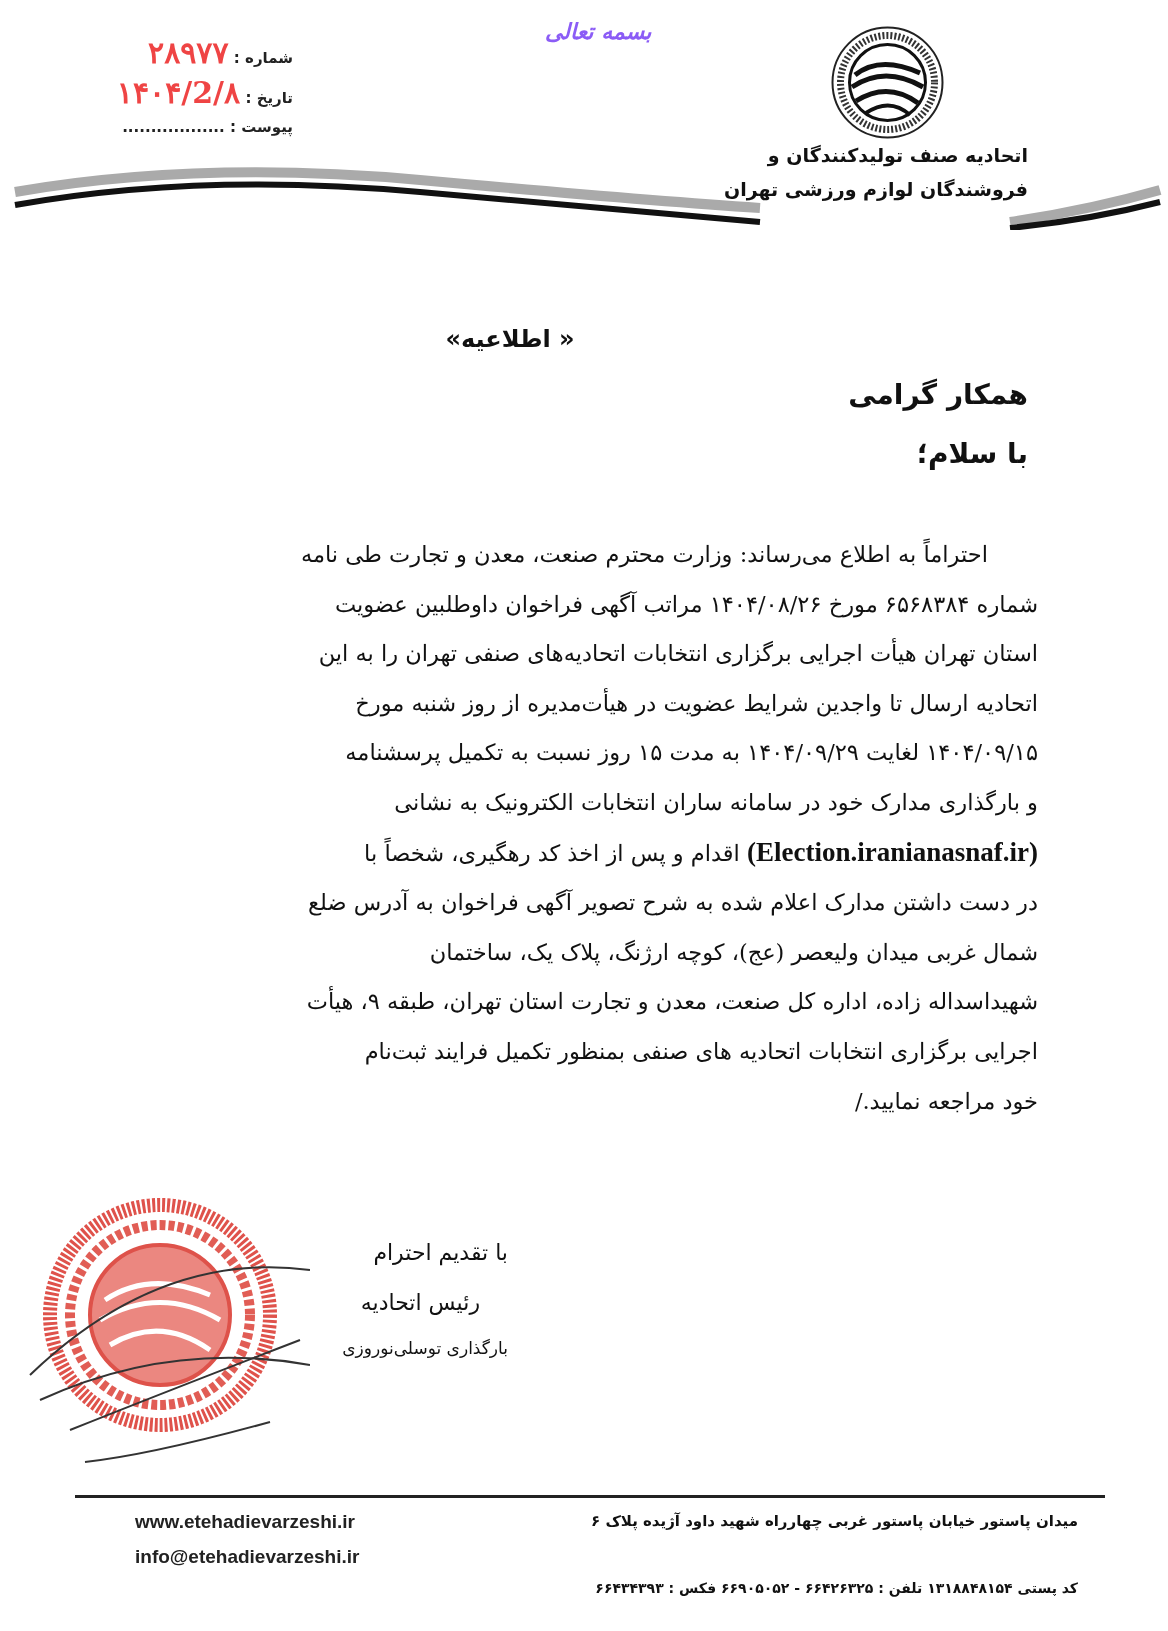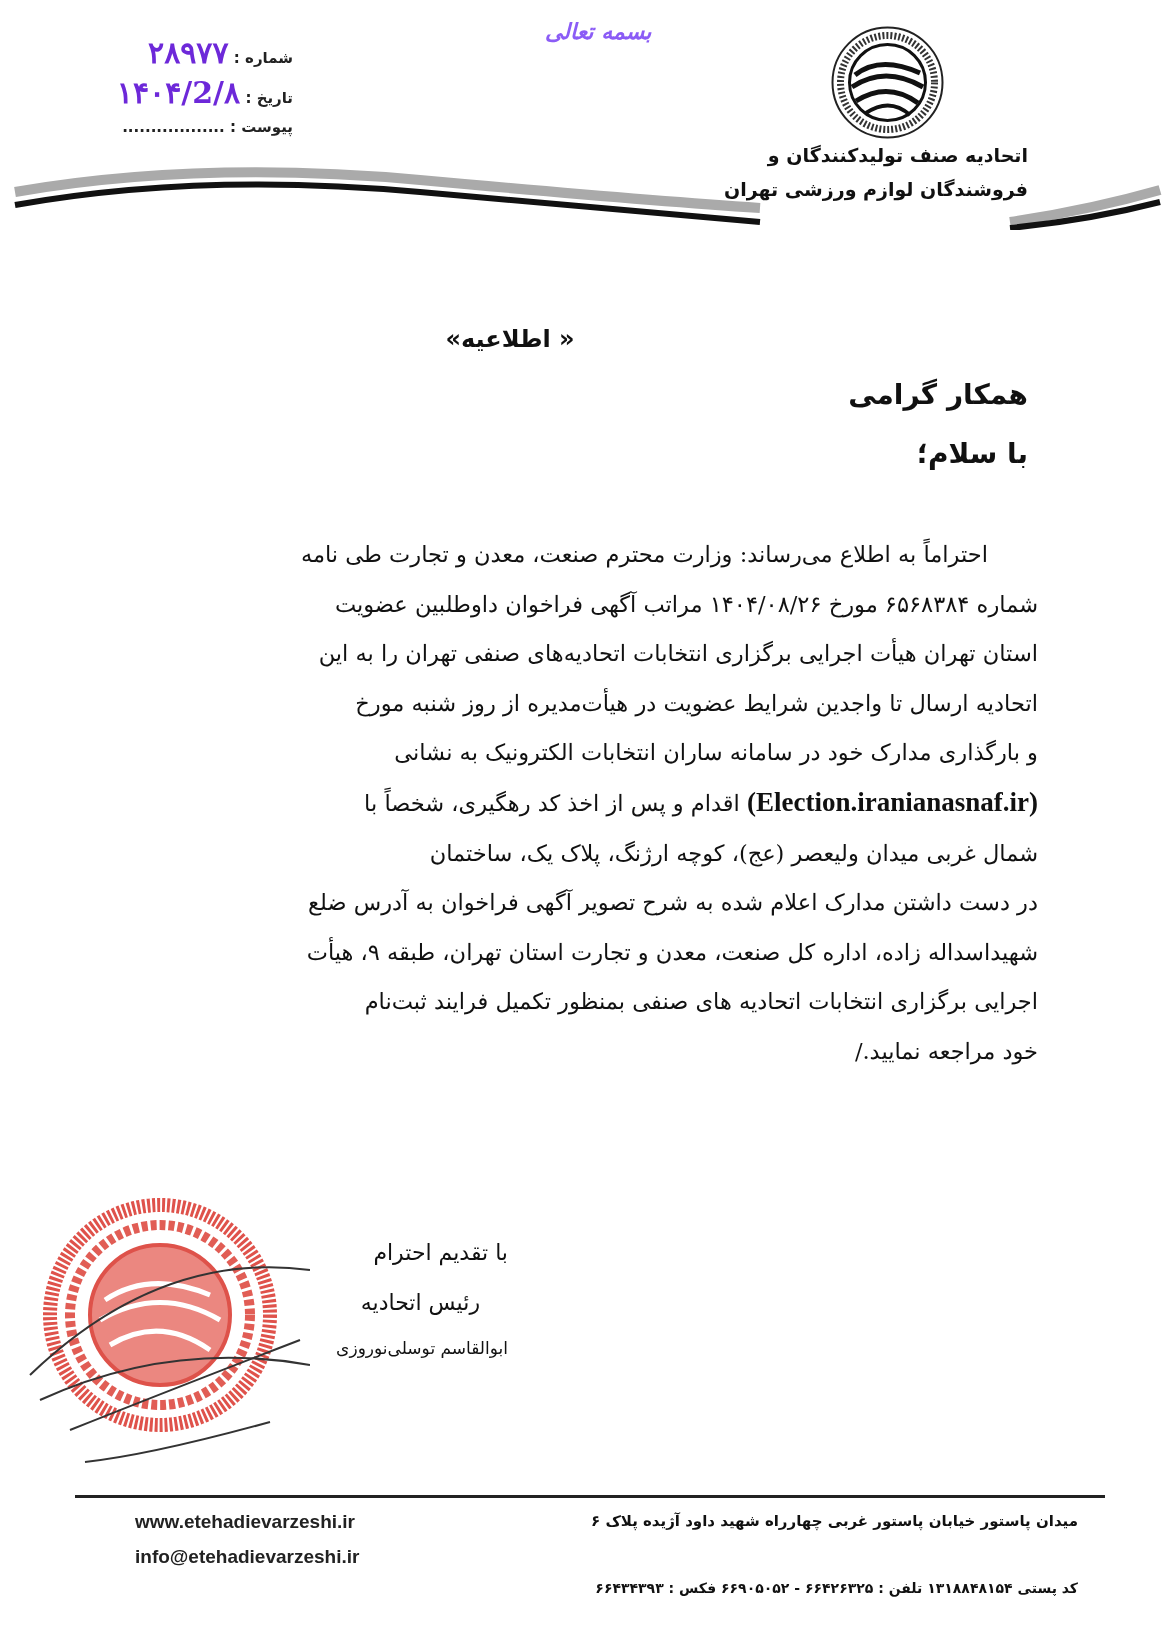--- a/index.html
+++ b/index.html
@@ -1,21 +1,21 @@
 <!DOCTYPE html>
 <html><head>
 <meta charset="utf-8">
 <style>
   html,body{margin:0;padding:0;background:#fff;}
   body{width:1168px;height:1631px;position:relative;overflow:hidden;font-family:"DejaVu Sans",sans-serif;color:#111;}
   .abs{position:absolute;}
   .rtl{direction:rtl;}
   
   .num-row{right:875px;font-size:15px;font-weight:bold;color:#222;white-space:nowrap;}
-  .hand{font-family:"DejaVu Serif",serif;color:#6d28d9;font-size:30px;font-weight:bold;letter-spacing:1px;}
+  .hand{font-family:"DejaVu Serif",serif;color:#ef4444;font-size:30px;font-weight:bold;letter-spacing:1px;}
   .bismillah{left:545px;top:18px;font-family:"DejaVu Serif",serif;font-style:italic;font-weight:bold;font-size:22px;color:#8b5cf6;}
   .org-name{right:140px;top:138px;text-align:right;font-weight:bold;font-size:19px;line-height:34px;}
   .swoosh{left:0;top:150px;width:1168px;height:80px;}
   
   .notice-title{left:0;width:1020px;top:325px;text-align:center;font-size:24px;font-weight:bold;}
   .greet{right:140px;font-size:28px;font-weight:bold;}
   .body-text{right:130px;width:925px;top:530px;font-family:"DejaVu Serif",serif;font-size:22.5px;line-height:49.6px;text-align:justify;text-align-last:right;}
   .body-text p{margin:0;}
   .body-text .latin{font-family:"Liberation Serif",serif;font-weight:bold;font-size:27px;direction:ltr;unicode-bidi:isolate;}
   
@@ -69,27 +69,28 @@
 
 <div class="abs notice-title rtl">« اطلاعیه»</div>
 <div class="abs greet rtl" style="top:378px;">همکار گرامی</div>
 <div class="abs greet rtl" style="top:437px;">با سلام؛</div>
 
 <div class="abs body-text rtl">
   <p style="padding-right:50px;">احتراماً به اطلاع می‌رساند: وزارت محترم صنعت، معدن و تجارت طی نامه</p>
   <p>شماره ۶۵۶۸۳۸۴ مورخ ۱۴۰۴/۰۸/۲۶ مراتب آگهی فراخوان داوطلبین عضویت</p>
   <p>استان تهران هیأت اجرایی برگزاری انتخابات اتحادیه‌های صنفی تهران را به این</p>
   <p>اتحادیه ارسال تا واجدین شرایط عضویت در هیأت‌مدیره از روز شنبه مورخ</p>
+  <p>۱۴۰۴/۰۹/۱۵ لغایت ۱۴۰۴/۰۹/۲۹ به مدت ۱۵ روز نسبت به تکمیل پرسشنامه</p>
   <p>و بارگذاری مدارک خود در سامانه ساران انتخابات الکترونیک به نشانی</p>
   <p>
     <span class="latin">(Election.iranianasnaf.ir)</span>
     <span>اقدام و پس از اخذ کد رهگیری، شخصاً با</span>
   </p>
+  <p>در دست داشتن مدارک اعلام شده به شرح تصویر آگهی فراخوان به آدرس ضلع</p>
   <p>شمال غربی میدان ولیعصر (عج)، کوچه ارژنگ، پلاک یک، ساختمان</p>
-  <p>در دست داشتن مدارک اعلام شده به شرح تصویر آگهی فراخوان به آدرس ضلع</p>
   <p>شهیداسداله زاده، اداره کل صنعت، معدن و تجارت استان تهران، طبقه ۹، هیأت</p>
   <p>اجرایی برگزاری انتخابات اتحادیه های صنفی بمنظور تکمیل فرایند ثبت‌نام</p>
   <p style="text-align:right;">خود مراجعه نمایید./</p>
 </div>
 
 <svg class="abs stamp" viewBox="0 0 300 250">
   <circle cx="150" cy="125" r="110" fill="none" stroke="#d9342b" stroke-width="14" stroke-dasharray="3 2" opacity="0.85"></circle>
   <circle cx="150" cy="125" r="90" fill="none" stroke="#d9342b" stroke-width="10" stroke-dasharray="6 3" opacity="0.8"></circle>
   <circle cx="150" cy="125" r="70" fill="#e8736b" stroke="#d9342b" stroke-width="4" opacity="0.85"></circle>
   <path d="M95 110 Q140 80 200 105" fill="none" stroke="#fff" stroke-width="5"></path>
@@ -98,19 +99,19 @@
   <path d="M20 185 Q150 60 300 80" fill="none" stroke="#333" stroke-width="2"></path>
   <path d="M30 210 Q160 150 300 175" fill="none" stroke="#333" stroke-width="2"></path>
   <path d="M60 240 Q160 200 290 150" fill="none" stroke="#333" stroke-width="2"></path>
 </svg>
 <svg class="abs" style="left:80px;top:1420px;width:200px;height:50px;" viewBox="0 0 200 50">
   <path d="M5 42 Q70 35 190 2" fill="none" stroke="#333" stroke-width="2"></path>
 </svg>
 
 <div class="abs rtl sig" style="top:1240px;font-size:22px;right:660px;">با تقدیم احترام</div>
 <div class="abs rtl sig" style="top:1290px;font-size:22px;right:688px;">رئیس اتحادیه</div>
-<div class="abs rtl sig" style="top:1338px;font-size:17px;right:660px;">ابوالقاسم توسلی‌نوروزی</div>
+<div class="abs rtl sig" style="top:1338px;font-size:17px;right:660px;">بارگذاری توسلی‌نوروزی</div>
 
 <div class="abs footer-line"></div>
 <div class="abs addr rtl">میدان پاستور خیابان پاستور غربی چهارراه شهید داود آژیده پلاک ۶</div>
 <div class="abs contact rtl">کد پستی ۱۳۱۸۸۴۸۱۵۴  تلفن : ۶۶۴۲۶۳۲۵ - ۶۶۹۰۵۰۵۲  فکس : ۶۶۴۳۴۳۹۳</div>
 <div class="abs web" style="top:1511px;">www.etehadievarzeshi.ir</div>
 <div class="abs web" style="top:1546px;">info@etehadievarzeshi.ir</div>
 
 </body></html>

